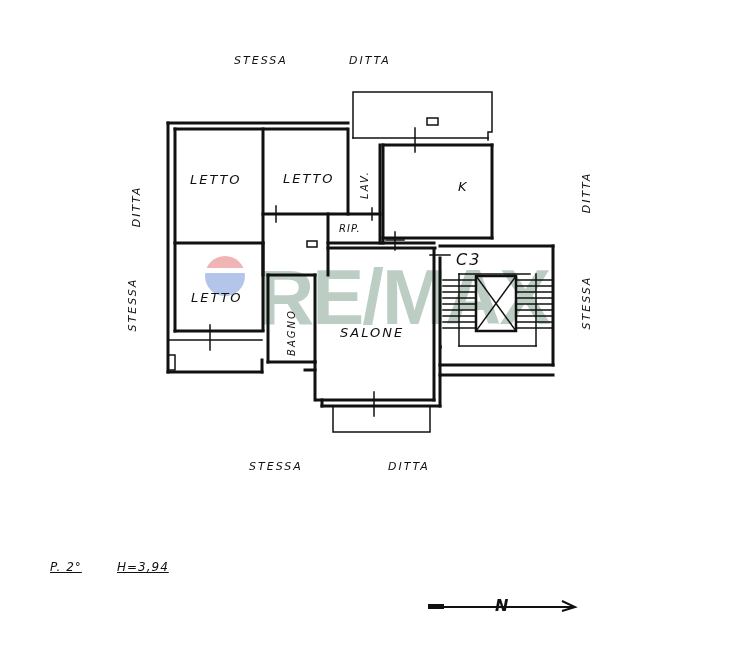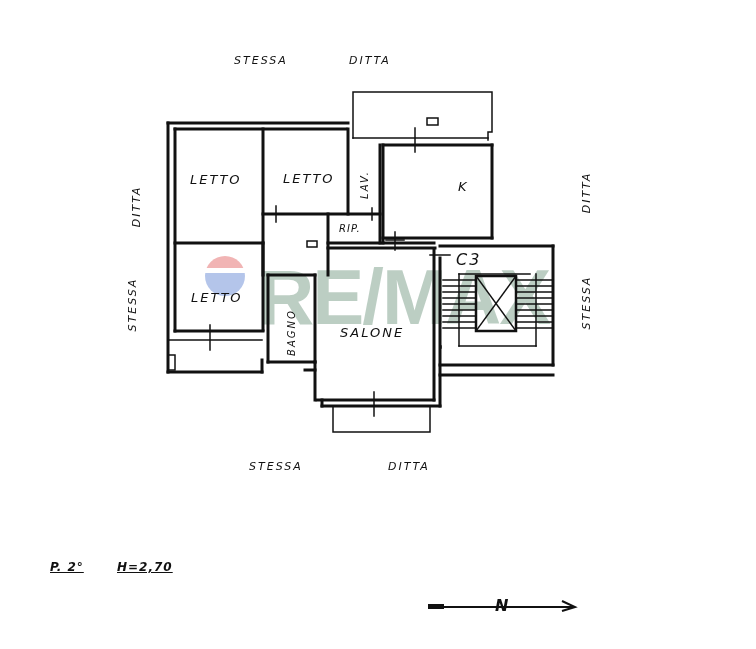--- a/index.html
+++ b/index.html
@@ -5,21 +5,21 @@
   html, body { margin:0; padding:0; background:#ffffff; }
   body { width:756px; height:649px; position:relative; overflow:hidden;
          font-family:"DejaVu Sans", sans-serif; }
   #plan { position:absolute; left:0; top:0; width:756px; height:649px; }
   .lbl { position:absolute; font-family:"DejaVu Sans", sans-serif; font-style:italic;
          font-size:11px; letter-spacing:2px; color:#111; white-space:nowrap; }
   .room { font-size:13px; letter-spacing:2px; }
   .vert { transform-origin:center center; }
   .wm { position:absolute; font-family:"Liberation Sans", sans-serif; font-weight:bold;
         font-size:78px; color:#14532d; opacity:0.28; letter-spacing:-2px; }
-  .footer { font-size:12px; text-decoration:underline; letter-spacing:1px;font-weight:bold; }
+  .footer { font-size:12px; text-decoration:underline; letter-spacing:1px; }
 </style>
 </head>
 <body>
 
 <div id="plan">
 
   <div>
     <svg style="position:absolute;left:0;top:0" width="756" height="649">
       <defs>
         <clipPath id="ballClip">
@@ -157,21 +157,21 @@
   <div class="lbl room" style="left:283px;top:171px;">LETTO</div>
   <div class="lbl room" style="left:191px;top:290px;">LETTO</div>
   <div class="lbl room vert" style="left:350px;top:179px;transform:rotate(-90deg);font-size:10px;">LAV.</div>
   <div class="lbl room" style="left:458px;top:179px;font-size:13px;">K</div>
   <div class="lbl room" style="left:331px;top:223px;font-size:10px;letter-spacing:1px;margin-left:8px;">RIP.</div>
   <div class="lbl room vert" style="left:268px;top:327px;transform:rotate(-90deg);font-size:10px;">BAGNO</div>
   <div class="lbl room" style="left:340px;top:325px;">SALONE</div>
   <div class="lbl room" style="left:456px;top:250px;font-size:16px;">C3</div>
 
   <div class="lbl footer" style="left:50px;top:560px;">P. 2°</div>
-  <div class="lbl footer" style="left:117px;top:560px;">H=2,70</div>
+  <div class="lbl footer" style="left:117px;top:560px;">H=3,94</div>
 
   <svg style="position:absolute;left:0;top:0" width="756" height="649">
     <line x1="428" y1="607" x2="574" y2="607" stroke="#111" stroke-width="2"></line>
     <polyline points="562,601 575,607 562,611" fill="none" stroke="#111" stroke-width="2"></polyline>
     <rect x="428" y="604" width="16" height="5" fill="#111"></rect>
   </svg>
   <div class="lbl" style="left:495px;top:596px;font-size:16px;font-weight:bold;letter-spacing:0;">N</div>
 </div>
 
 </body></html>

